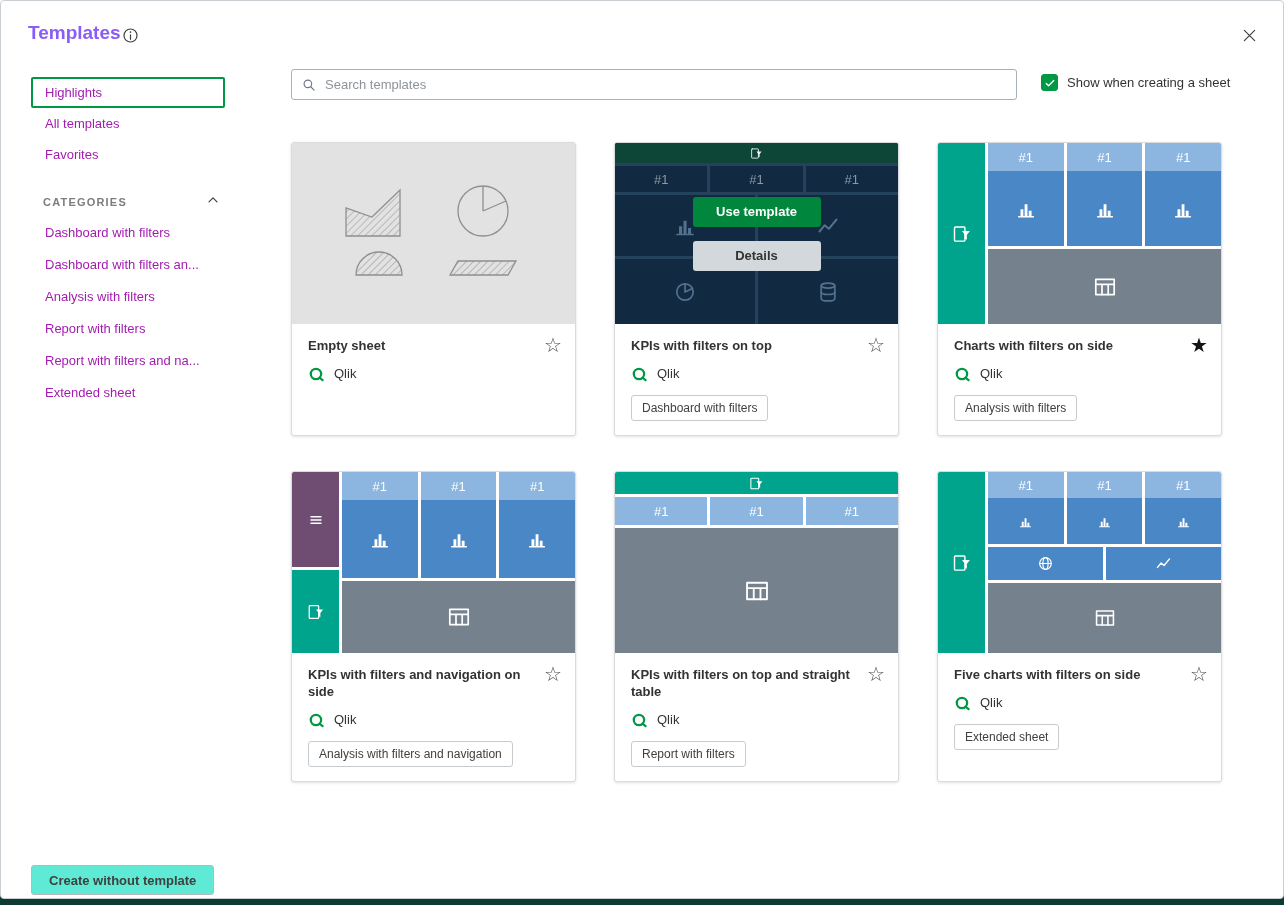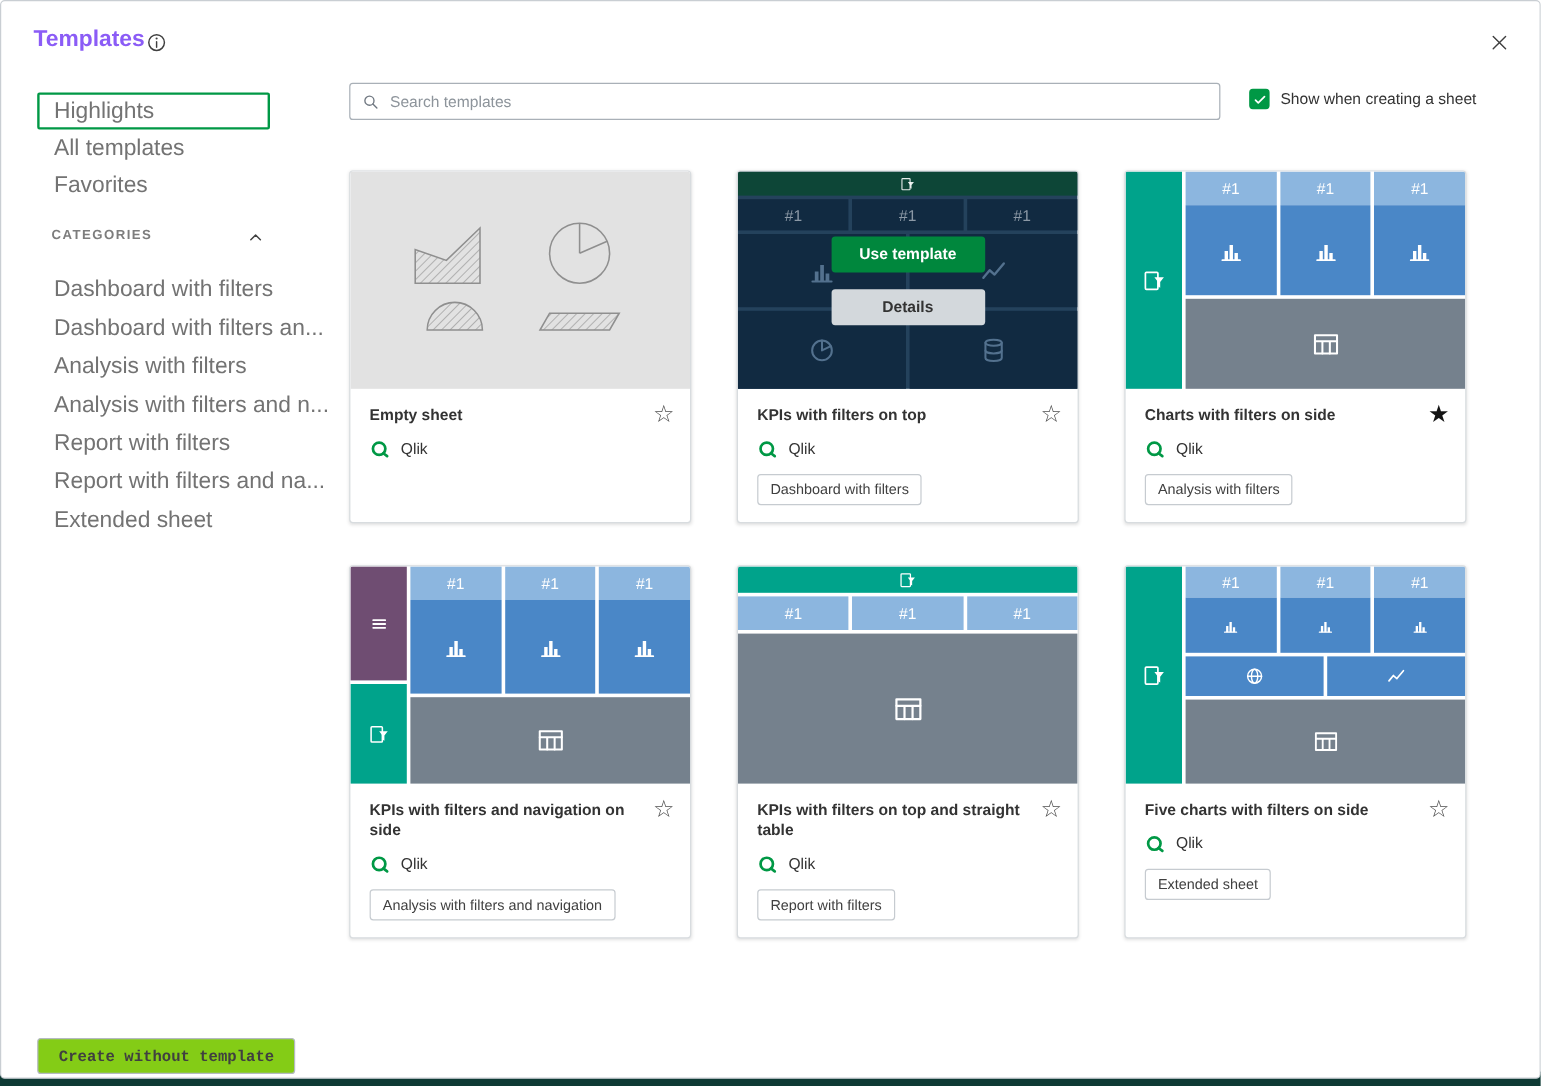--- a/index.html
+++ b/index.html
@@ -18,25 +18,25 @@
   .dlg-title { position:absolute; left:27px; top:21px; font-size:19px; font-weight:700; color:#8b5cf6; }
   .ticon { display:inline-flex; align-items:center; justify-content:center; }
   .ticon svg { width:100%; height:100%; display:block; }
   .info-btn { position:absolute; left:121px; top:26px; width:17px; height:17px; color:#404040; cursor:pointer; }
   .close-btn { position:absolute; top:25px; right:24px; width:19px; height:19px; color:#404040; cursor:pointer; }
 
   
   .sidebar { position:absolute; left:30px; top:76px; width:194px; }
   .sb-item {
     height:31px; display:flex; align-items:center; padding:0 12px;
-    font-size:19px; color:#737373; cursor:pointer;
+    font-size:13px; color:#a21caf; cursor:pointer;
     border:2px solid transparent; border-radius:2px; white-space:nowrap;text-align:center;
   }
   .sb-item.selected { border-color: var(--accent-green); background:#fff; }
-  .sb-cats { margin-top:20px; height:28px; display:flex; align-items:flex-start; padding:0 4px 0 12px; }
+  .sb-cats { margin-top:10px; height:28px; display:flex; align-items:flex-end; padding:0 4px 0 12px; }
   .sb-cats-label { flex:1; font-size:11px; font-weight:700; color:#7d7d7d; letter-spacing:1.2px; }
   .chev { width:16px; height:16px; color:#404040; cursor:pointer; }
   #sb-cats-list { margin-top:8px; }
   #sb-cats-list .sb-item { height:32px; }
 
   
   .searchbar {
     position:absolute; left:290px; top:68px; width:726px; height:31px;
     border:1px solid #a9b0b7; border-radius:3px; background:#fff;
     display:flex; align-items:center; gap:8px; padding:0 9px;
@@ -121,22 +121,22 @@
   .kt-strip { height:22px; flex:none; background:var(--teal); display:flex; align-items:center; justify-content:center; }
   .kt-heads { display:flex; gap:3px; height:28px; flex:none; }
   .kt-head { flex:1; background:var(--light-blue); color:#fff; font-size:13px; display:flex; align-items:center; justify-content:center; }
 
   
   .fc-r2 { display:flex; gap:3px; height:33px; flex:none; }
   .fc-cell { flex:1; background:var(--blue); display:flex; align-items:center; justify-content:center; }
 
   .create-btn {
     position:absolute; left:30px; top:864px; height:30px; padding:0 17px;
-    background:#84cc16; border:1px solid #b4bac0; border-radius:3px;
-    font-size:13px; font-weight:700; color:#404040; font-family:Liberation Mono, monospace; cursor:pointer;
+    background:#5eead4; border:1px solid #b4bac0; border-radius:3px;
+    font-size:13px; font-weight:700; color:#404040; font-family:Liberation Sans, sans-serif; cursor:pointer;
   }
 </style>
 </head>
 <body>
 
 <div class="bottom-strip"></div>
 
 <div class="dialog">
 
   <div class="dlg-title">Templates</div>
@@ -164,21 +164,20 @@
       <span class="ticon chev">
           <svg viewBox="0 0 24 24" fill="none" stroke="currentColor" stroke-width="1.8" stroke-linecap="round" stroke-linejoin="round">
             <path d="M6 14.8l6-6 6 6"></path>
           </svg>
         </span>
     </div>
     <div id="sb-cats-list">
         <div class="sb-item">Dashboard with filters</div>
         <div class="sb-item">Dashboard with filters an...</div>
         <div class="sb-item">Analysis with filters</div>
-        <div class="sb-item">Analysis with filters and n...</div>
         <div class="sb-item">Report with filters</div>
         <div class="sb-item">Report with filters and na...</div>
         <div class="sb-item">Extended sheet</div>
       </div>
   </div>
 
   <div class="searchbar">
     <span class="ticon search-ic">
         <svg viewBox="0 0 24 24" fill="none" stroke="currentColor" stroke-width="1.7" stroke-linecap="round" stroke-linejoin="round">
           <circle cx="10.3" cy="10.3" r="5.7"></circle>

